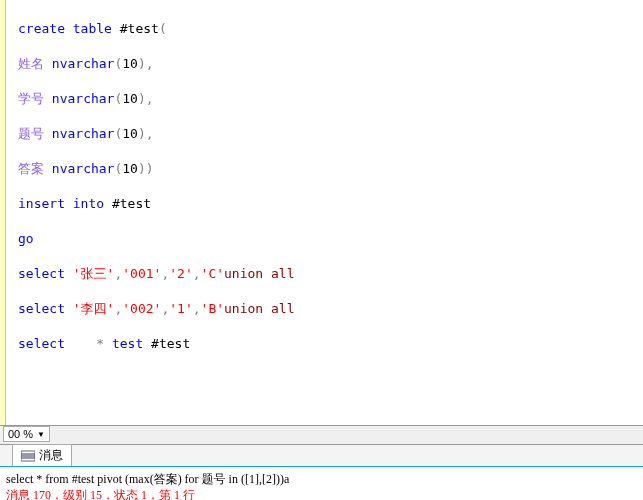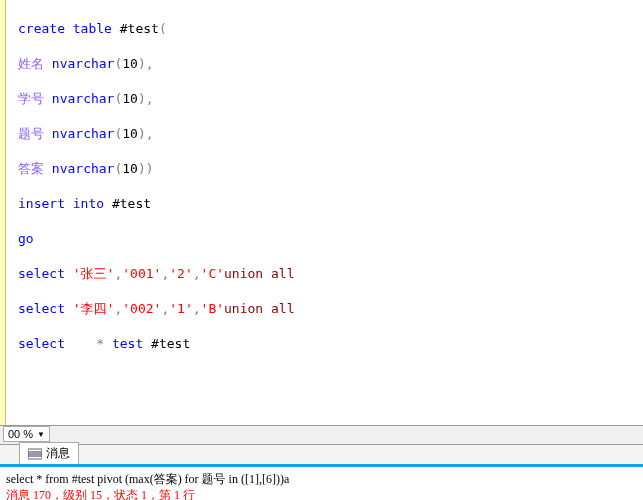--- a/index.html
+++ b/index.html
@@ -9,21 +9,21 @@
   .code { padding: 2px 12px; line-height: 17.5px; white-space: pre; overflow: hidden; }
   .kw-blue { color: #0000ff; }
   .kw-teal { color: #8b5cf6; }
   .kw-red { color: #8b0000; }
   .str-red { color: #ff0000; }
   .op-gray { color: #808080; }
   .var-black { color: #000; }
   .zoom-bar { height: 20px; border-top: 1px solid #999; border-bottom: 1px solid #999; background: #f0f0f0; display: flex; align-items: flex-start; padding: 0 3px; font-family: sans-serif; font-size: 11px; }
   .combo { border: 1px solid #aaa; background: #fff; padding: 1px 4px; display: flex; align-items: center; gap: 4px; }
   .arrow { font-size: 8px; }
-  .tab-bar { height: 22px; border-bottom: 3px solid #0ea5e9; display: flex; align-items: flex-end; padding-left: 19px; background: #f4f4f4; }
+  .tab-bar { height: 22px; border-bottom: 1px solid #0ea5e9; display: flex; align-items: flex-end; padding-left: 12px; background: #f4f4f4; }
   .tab { display: flex; align-items: center; gap: 4px; padding: 2px 8px; border: 1px solid #aaa; border-bottom: none; background: #fff; font-family: sans-serif; font-size: 12px; }
   .tab-icon { width: 14px; height: 12px; display: inline-block; }
   .output { padding: 4px 6px; font-family: "SimSun", serif; font-size: 12px; line-height: 16px; }
   .out-line { color: #000; }
   .out-err { color: #ff0000; }
 </style>
 </head>
 <body>
 
 <div class="editor">
@@ -65,16 +65,16 @@
           <line x1="0" y1="4" x2="14" y2="4" stroke="#336"></line>
           <line x1="0" y1="6" x2="14" y2="6" stroke="#336"></line>
           <line x1="0" y1="8" x2="14" y2="8" stroke="#336"></line>
         </svg>
     </span>
     <span>消息</span>
   </div>
 </div>
 
 <div class="output">
-  <div class="out-line">select * from #test pivot (max(答案) for 题号 in ([1],[6]))a</div>
+  <div class="out-line">select * from #test pivot (max(答案) for 题号 in ([1],[2]))a</div>
   <div class="out-err">消息 170，级别 15，状态 1，第 1 行</div>
 
 </div>
 
 </body></html>

